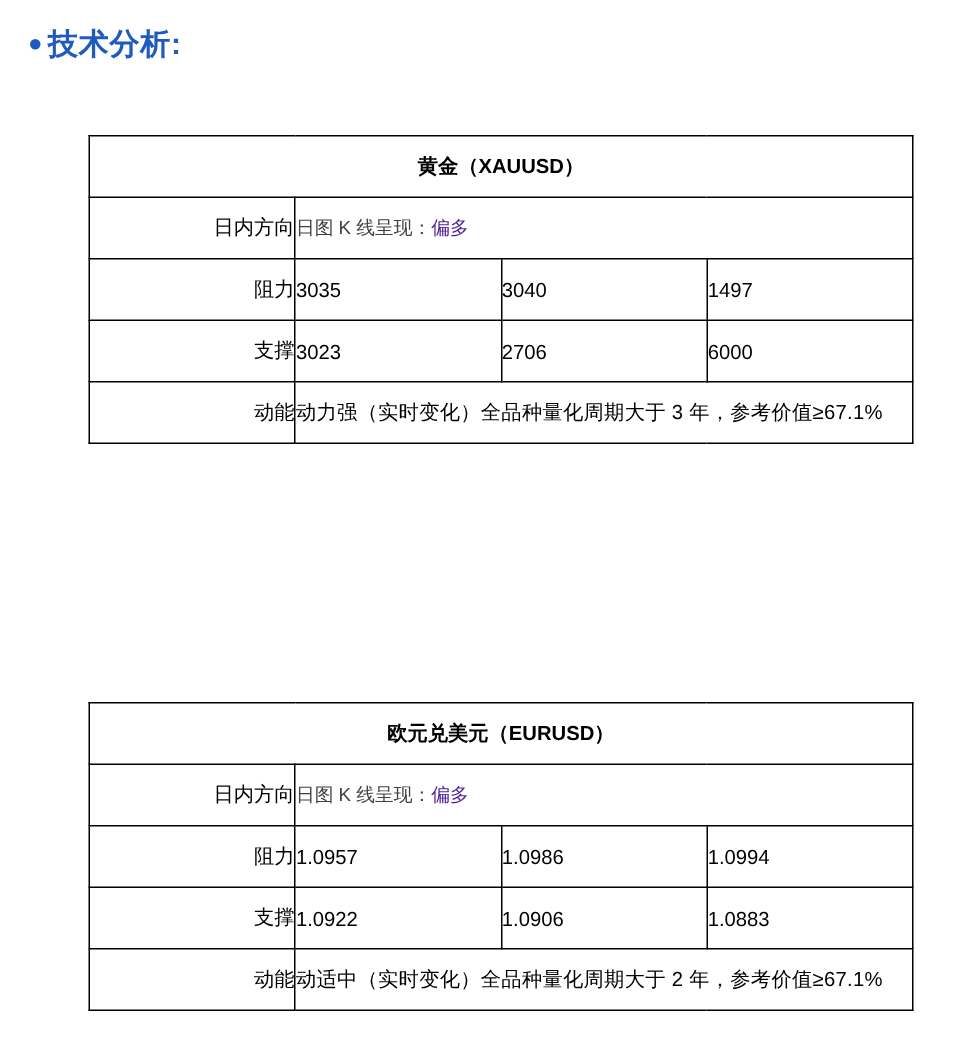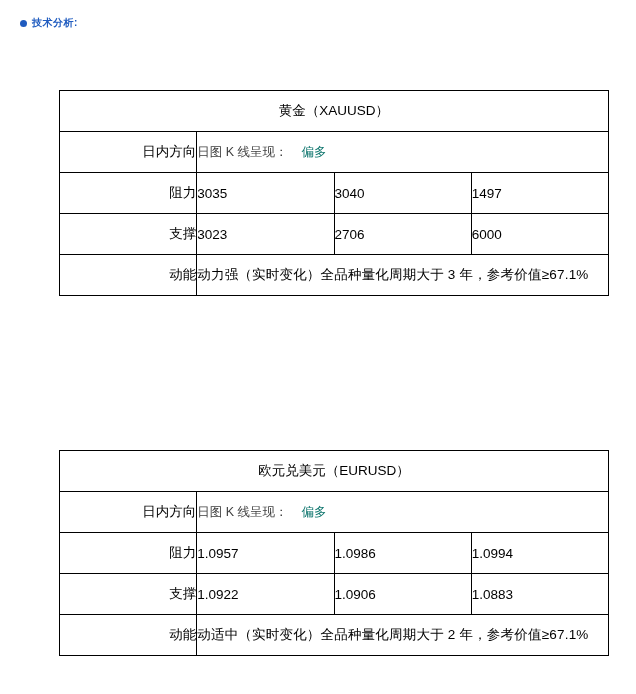--- a/index.html
+++ b/index.html
@@ -27,50 +27,50 @@
   }
   .bullet-dot {
     width: 7px;
     height: 7px;
     border-radius: 50%;
     background: #1f5bbf;
     display: inline-block;
   }
   .heading-text {
     color: #1f5bbf;
-    font-size: 10px;
+    font-size: 20px;
     font-weight: bold;
     letter-spacing: 0.5px;
   }
 
   
   .tbl-wrap {
     position: absolute;
     left: 59px;
     width: 550px;
   }
   .tbl-wrap.first { top: 90px; }
-  .tbl-wrap.second { top: 450px; }
+  .tbl-wrap.second { top: 468px; }
 
   table.fx {
     border-collapse: collapse;
     width: 550px;
     table-layout: fixed;
   }
   table.fx td {
     border: 1px solid #000000;
     padding: 0;
     height: 40px;
     vertical-align: middle;
     font-size: 13.5px;
   }
   td.title {
     text-align: center;
     font-size: 16px;
-    font-weight: normal;
+    font-weight: bold;
     height: 42px;
   }
   td.rowlabel {
     text-align: right;
     width: 112px;
     font-size: 13.5px;
   }
   td.value {
     text-align: left;
     font-size: 13px;
@@ -82,23 +82,22 @@
   }
   .momentum-text {
     font-size: 12.5px;
     letter-spacing: 0.2px;
   }
   .dir-prefix {
     color: #404040;
     font-size: 12.5px;
   }
   .dir-suffix {
-    color: #0f766e;
+    color: #4c1d95;
     font-size: 12.5px;
-    margin-left: 14px;
   }
 </style>
 </head>
 <body>
 
 <div class="heading">
   <span class="bullet-dot"></span>
   <span class="heading-text">技术分析:</span>
 </div>
 

